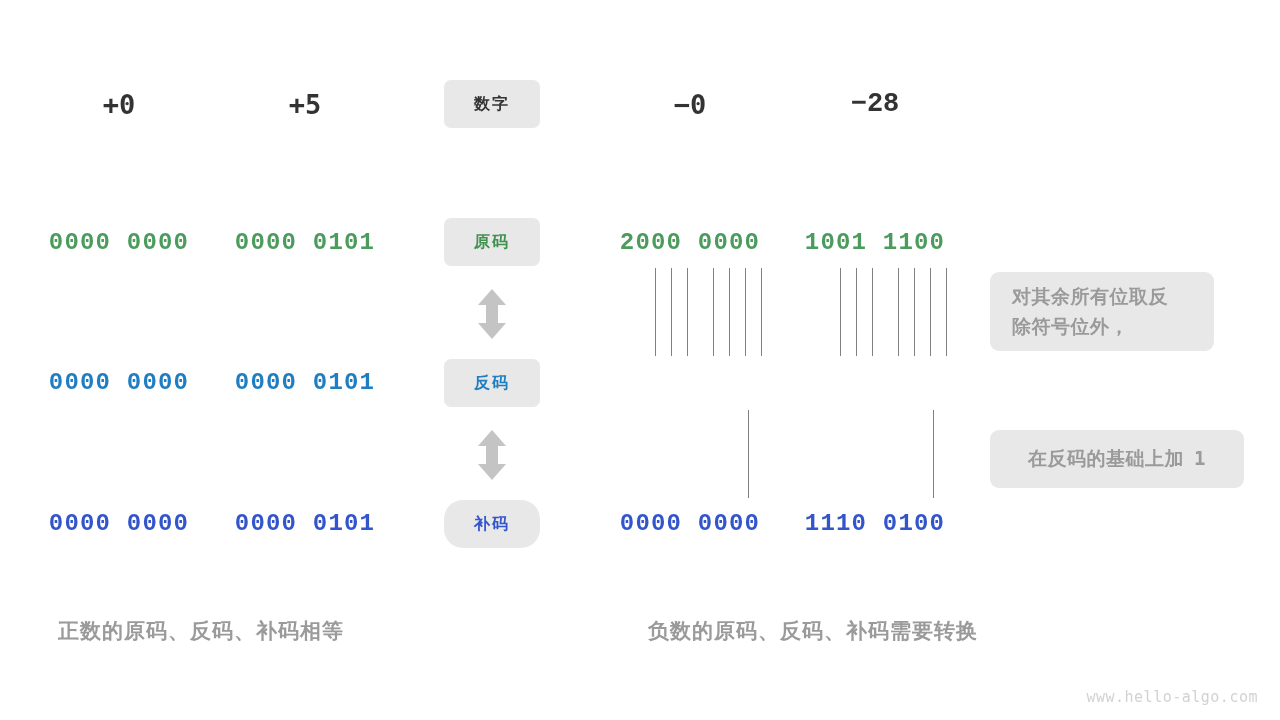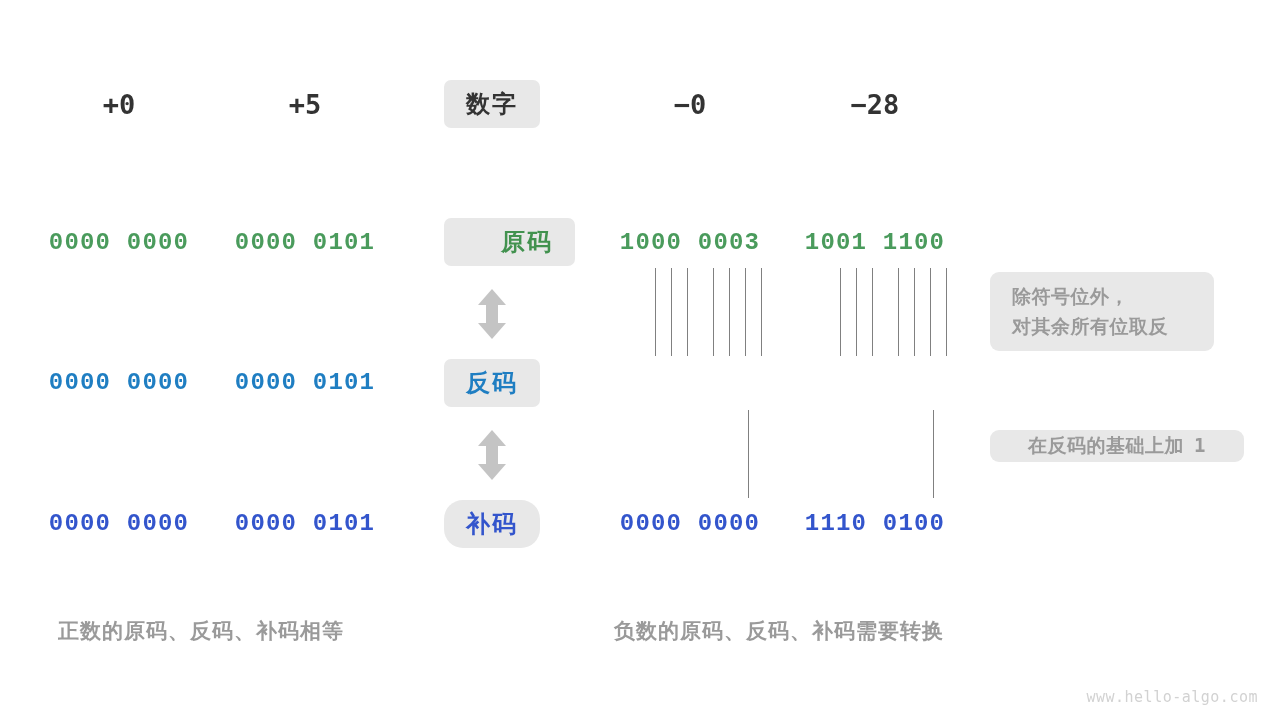--- a/index.html
+++ b/index.html
@@ -39,21 +39,21 @@
     letter-spacing: 0px;
   }
 
   
   .chip {
     background: #e8e8e8;
     border-radius: 7px;
     display: flex;
     align-items: center;
     justify-content: center;
-    font-size: 24px;
+    font-size: 16px;
     font-weight: bold;
     color: #333333;
     letter-spacing: 2px;
   }
   .chip.green  { color: #42924f; }
   .chip.blue   { color: #1f7ec2; }
   .chip.indigo { color: #3355cc; border-radius: 19px; }
 
   
   .bits {
@@ -128,29 +128,29 @@
 <div class="stage">
 
   <div class="cell num-label" style="left:58px;  top:82px; width:122px; height:44px;">+0</div>
 
   <div class="cell num-label" style="left:244px; top:82px; width:122px; height:44px;">+5</div>
 
   <div class="chip" style="position:absolute; left:444px; top:80px; width:96px; height:48px;">数字</div>
 
   <div class="cell num-label" style="left:629px; top:82px; width:122px; height:44px;">−0</div>
 
-  <div class="cell num-label" style="left:814px; top:82px; width:122px; height:44px;">−28</div>
+  <div class="cell num-label" style="left:814px; top:82px; width:122px; height:44px;font-family:Liberation Mono, monospace;">−28</div>
 
   <div class="cell bits green" style="left:36px;  top:222px; width:166px; height:40px;">0000 0000</div>
 
   <div class="cell bits green" style="left:222px; top:222px; width:166px; height:40px;">0000 0101</div>
 
-  <div class="chip green" style="position:absolute; left:444px; top:218px; width:96px; height:48px;padding-left:35px;">原码</div>
-
-  <div class="cell bits green" style="left:607px; top:222px; width:166px; height:40px;">1000 0003</div>
+  <div class="chip green" style="position:absolute; left:444px; top:218px; width:96px; height:48px;">原码</div>
+
+  <div class="cell bits green" style="left:607px; top:222px; width:166px; height:40px;">2000 0000</div>
 
   <div class="cell bits green" style="left:792px; top:222px; width:166px; height:40px;">1001 1100</div>
 
   <div class="cell bits blue" style="left:36px;  top:362px; width:166px; height:40px;">0000 0000</div>
 
   <div class="cell bits blue" style="left:222px; top:362px; width:166px; height:40px;">0000 0101</div>
 
   <div class="chip blue" style="position:absolute; left:444px; top:359px; width:96px; height:48px;">反码</div>
 
 
@@ -190,28 +190,28 @@
     </svg>
   </div>
 
   <div class="dbl-arrow" style="left:475px; top:429px;">
     <svg width="34" height="52" viewBox="0 0 34 52" xmlns="http://www.w3.org/2000/svg">
       <path d="M17 1 L31 17 L23 17 L23 35 L31 35 L17 51 L3 35 L11 35 L11 17 L3 17 Z" fill="#c4c4c4"></path>
     </svg>
   </div>
 
   <div class="note" style="left:990px; top:272px; width:224px; height:79px;">
+    <span>对其余所有位取反</span>
     <span>除符号位外，</span>
-    <span>对其余所有位取反</span>
-  </div>
-
-  <div class="note" style="left:990px; top:430px; width:254px; height:32px; flex-direction:row; align-items:center; padding:12px 22px;">
+  </div>
+
+  <div class="note" style="left:990px; top:430px; width:254px; height:58px; flex-direction:row; align-items:center; padding:12px 22px;">
     <span>在反码的基础上加</span>
     <span class="mono-one" style="margin-left:10px;">1</span>
   </div>
 
   <div class="caption" style="left:58px; top:617px;">正数的原码、反码、补码相等</div>
 
-  <div class="caption" style="left:614px; top:617px;">负数的原码、反码、补码需要转换</div>
+  <div class="caption" style="left:648px; top:617px;">负数的原码、反码、补码需要转换</div>
 
   <div class="watermark">www.hello-algo.com</div>
 
 </div>
 
 </body></html>

